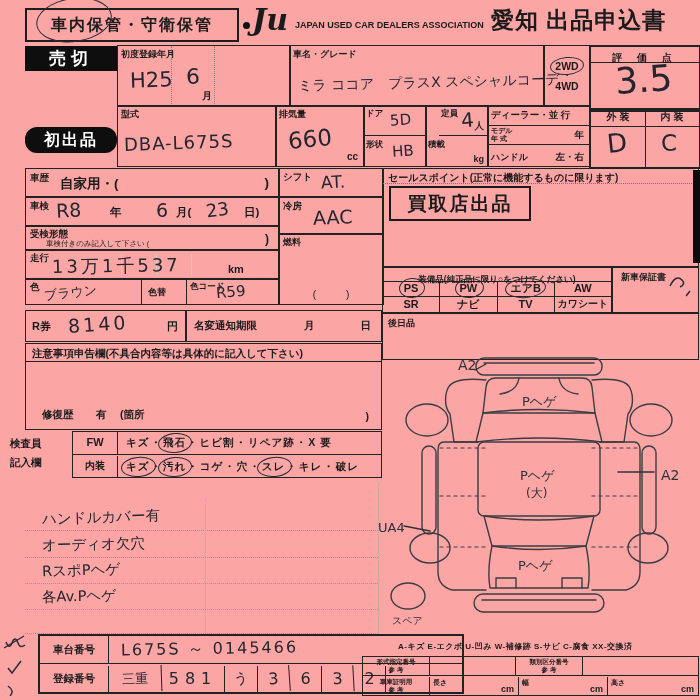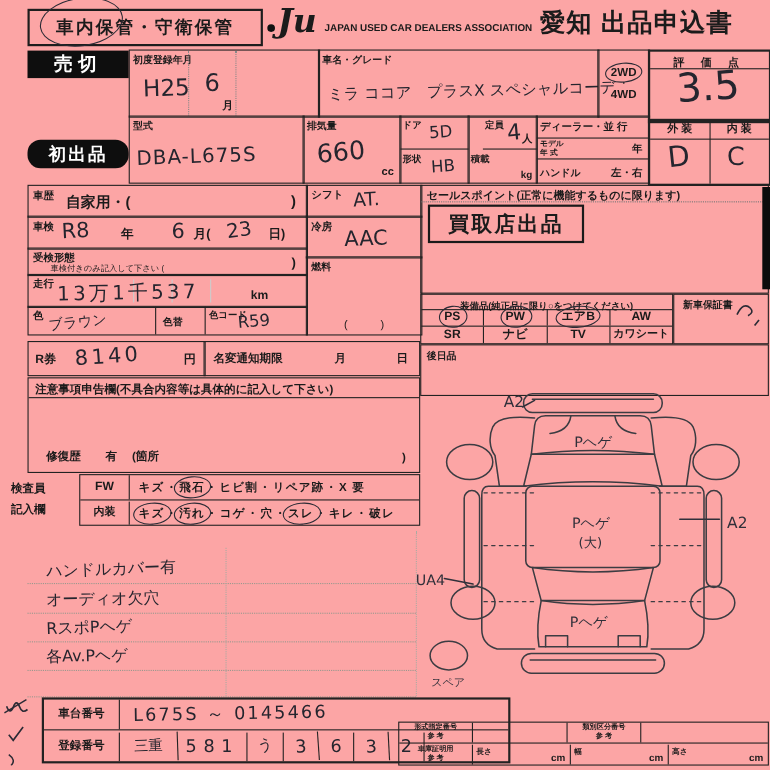--- a/index.html
+++ b/index.html
@@ -320,20 +320,21 @@
     <text class="hwsvg" x="80" y="20" font-size="14">A2</text>
     <text class="hwsvg" x="144" y="56" font-size="13">Pヘゲ</text>
     <text class="hwsvg" x="142" y="130" font-size="13">Pヘゲ</text>
     <text class="hwsvg" x="148" y="147" font-size="12">(大)</text>
     <text class="hwsvg" x="283" y="130" font-size="14">A2</text>
     <text class="hwsvg" x="0" y="182" font-size="13">UA4</text>
     <text class="hwsvg" x="140" y="220" font-size="13">Pヘゲ</text>
     <text class="hwsvg" x="14" y="274" font-size="10">スペア</text>
   </svg>
 
+  <span class="lbl" style="position:absolute;left:398px;top:641px;font-size:8px;letter-spacing:0.5px;">A-キズ E-エクボ U-凹み W-補修跡 S-サビ C-腐食 XX-交換済</span>
 
   <svg width="36" height="64" style="position:absolute;left:0;top:632px;">
     <path d="M6,10 q3,8 6,1 q3,-8 6,0 q2,6 7,2" fill="none" stroke="#2b2b35" stroke-width="1.5"></path>
     <path d="M4,16 L24,4" fill="none" stroke="#2b2b35" stroke-width="1.3"></path>
     <path d="M8,36 l4,5 l9,-12" fill="none" stroke="#2b2b35" stroke-width="1.5"></path>
     <path d="M8,54 q7,5 2,10" fill="none" stroke="#2b2b35" stroke-width="1.4"></path>
   </svg>
 
   <div class="cell" style="left:38px;top:634px;width:422px;height:56px;border-width:2px;">
     <div class="abs" style="left:0;right:0;top:0;height:27px;border-bottom:1.5px solid #222;display:flex;align-items:center;">

